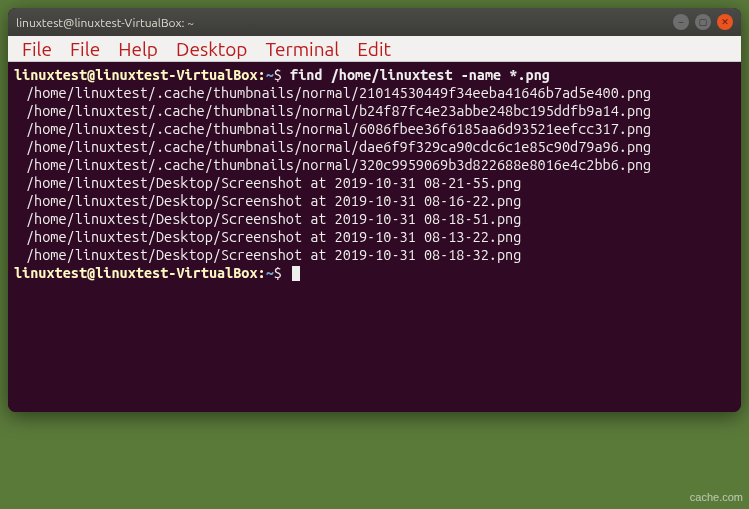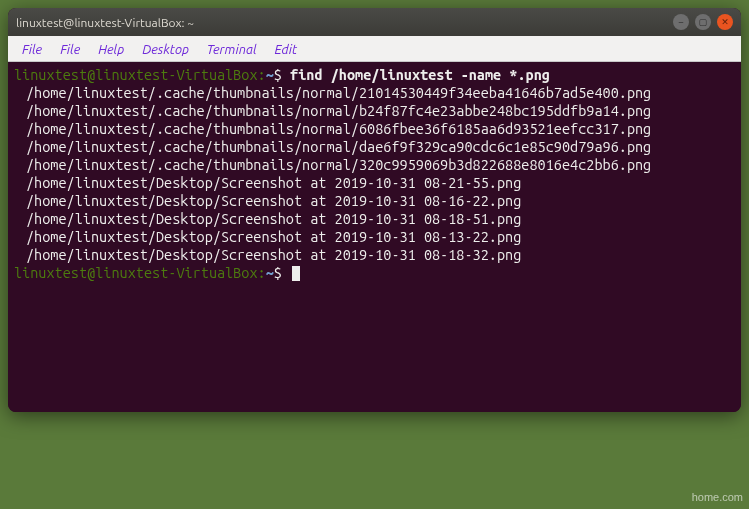--- a/index.html
+++ b/index.html
@@ -55,37 +55,36 @@
       height: 26px;
       background: #f2f1f0;
       display: flex;
       align-items: center;
       padding: 0 6px;
       gap: 2px;
       border-bottom: 1px solid #c8c8c8;
     }
     .menu-item {
       padding: 3px 8px;
-      font-size: 13px;
-      color: #6d28d9;
+      font-size: 19px;
+      color: #b91c1c;
       cursor: pointer;
-      font-style: italic;
     }
     .terminal {
       background: #300a24;
       padding: 4px 6px;
       font-family: "Ubuntu Mono", "DejaVu Sans Mono", monospace;
       font-size: 14.5px;
       line-height: 18px;
       color: #eeeeec;
       height: calc(100% - 54px);
       white-space: pre;
       overflow: hidden;
     }
-    .prompt-user { color: #4d7c0f; font-weight: normal; }
+    .prompt-user { color: #fef9c3; font-weight: bold; }
     .prompt-path { color: #729fcf; font-weight: bold; }
     .prompt-suffix { color: #eeeeec; }
     .cmd { color: #eeeeec; font-weight: bold; }
     .out { color: #eeeeec; margin-left: 12px; }
     .cursor {
       display: inline-block;
       width: 8px;
       height: 15px;
       background: #eeeeec;
       vertical-align: text-bottom;
@@ -125,13 +124,13 @@
     <div class="menu-item">File</div>
     <div class="menu-item">Help</div>
     <div class="menu-item">Desktop</div>
     <div class="menu-item">Terminal</div>
     <div class="menu-item">Edit</div>
   </div>
 
   <div class="terminal"><span class="line"><span class="prompt-user">linuxtest@linuxtest-VirtualBox</span><span class="prompt-user">:</span><span class="prompt-path">~</span><span class="prompt-suffix">$</span> <span class="cmd">find /home/linuxtest -name *.png</span></span><span class="line out">/home/linuxtest/.cache/thumbnails/normal/21014530449f34eeba41646b7ad5e400.png</span><span class="line out">/home/linuxtest/.cache/thumbnails/normal/b24f87fc4e23abbe248bc195ddfb9a14.png</span><span class="line out">/home/linuxtest/.cache/thumbnails/normal/6086fbee36f6185aa6d93521eefcc317.png</span><span class="line out">/home/linuxtest/.cache/thumbnails/normal/dae6f9f329ca90cdc6c1e85c90d79a96.png</span><span class="line out">/home/linuxtest/.cache/thumbnails/normal/320c9959069b3d822688e8016e4c2bb6.png</span><span class="line out">/home/linuxtest/Desktop/Screenshot at 2019-10-31 08-21-55.png</span><span class="line out">/home/linuxtest/Desktop/Screenshot at 2019-10-31 08-16-22.png</span><span class="line out">/home/linuxtest/Desktop/Screenshot at 2019-10-31 08-18-51.png</span><span class="line out">/home/linuxtest/Desktop/Screenshot at 2019-10-31 08-13-22.png</span><span class="line out">/home/linuxtest/Desktop/Screenshot at 2019-10-31 08-18-32.png</span><span class="line"><span class="prompt-user">linuxtest@linuxtest-VirtualBox</span><span class="prompt-user">:</span><span class="prompt-path">~</span><span class="prompt-suffix">$</span> <span class="cursor"></span></span></div>
 </div>
 
-<div class="watermark">home.com</div>
+<div class="watermark">cache.com</div>
 
 </body></html>

